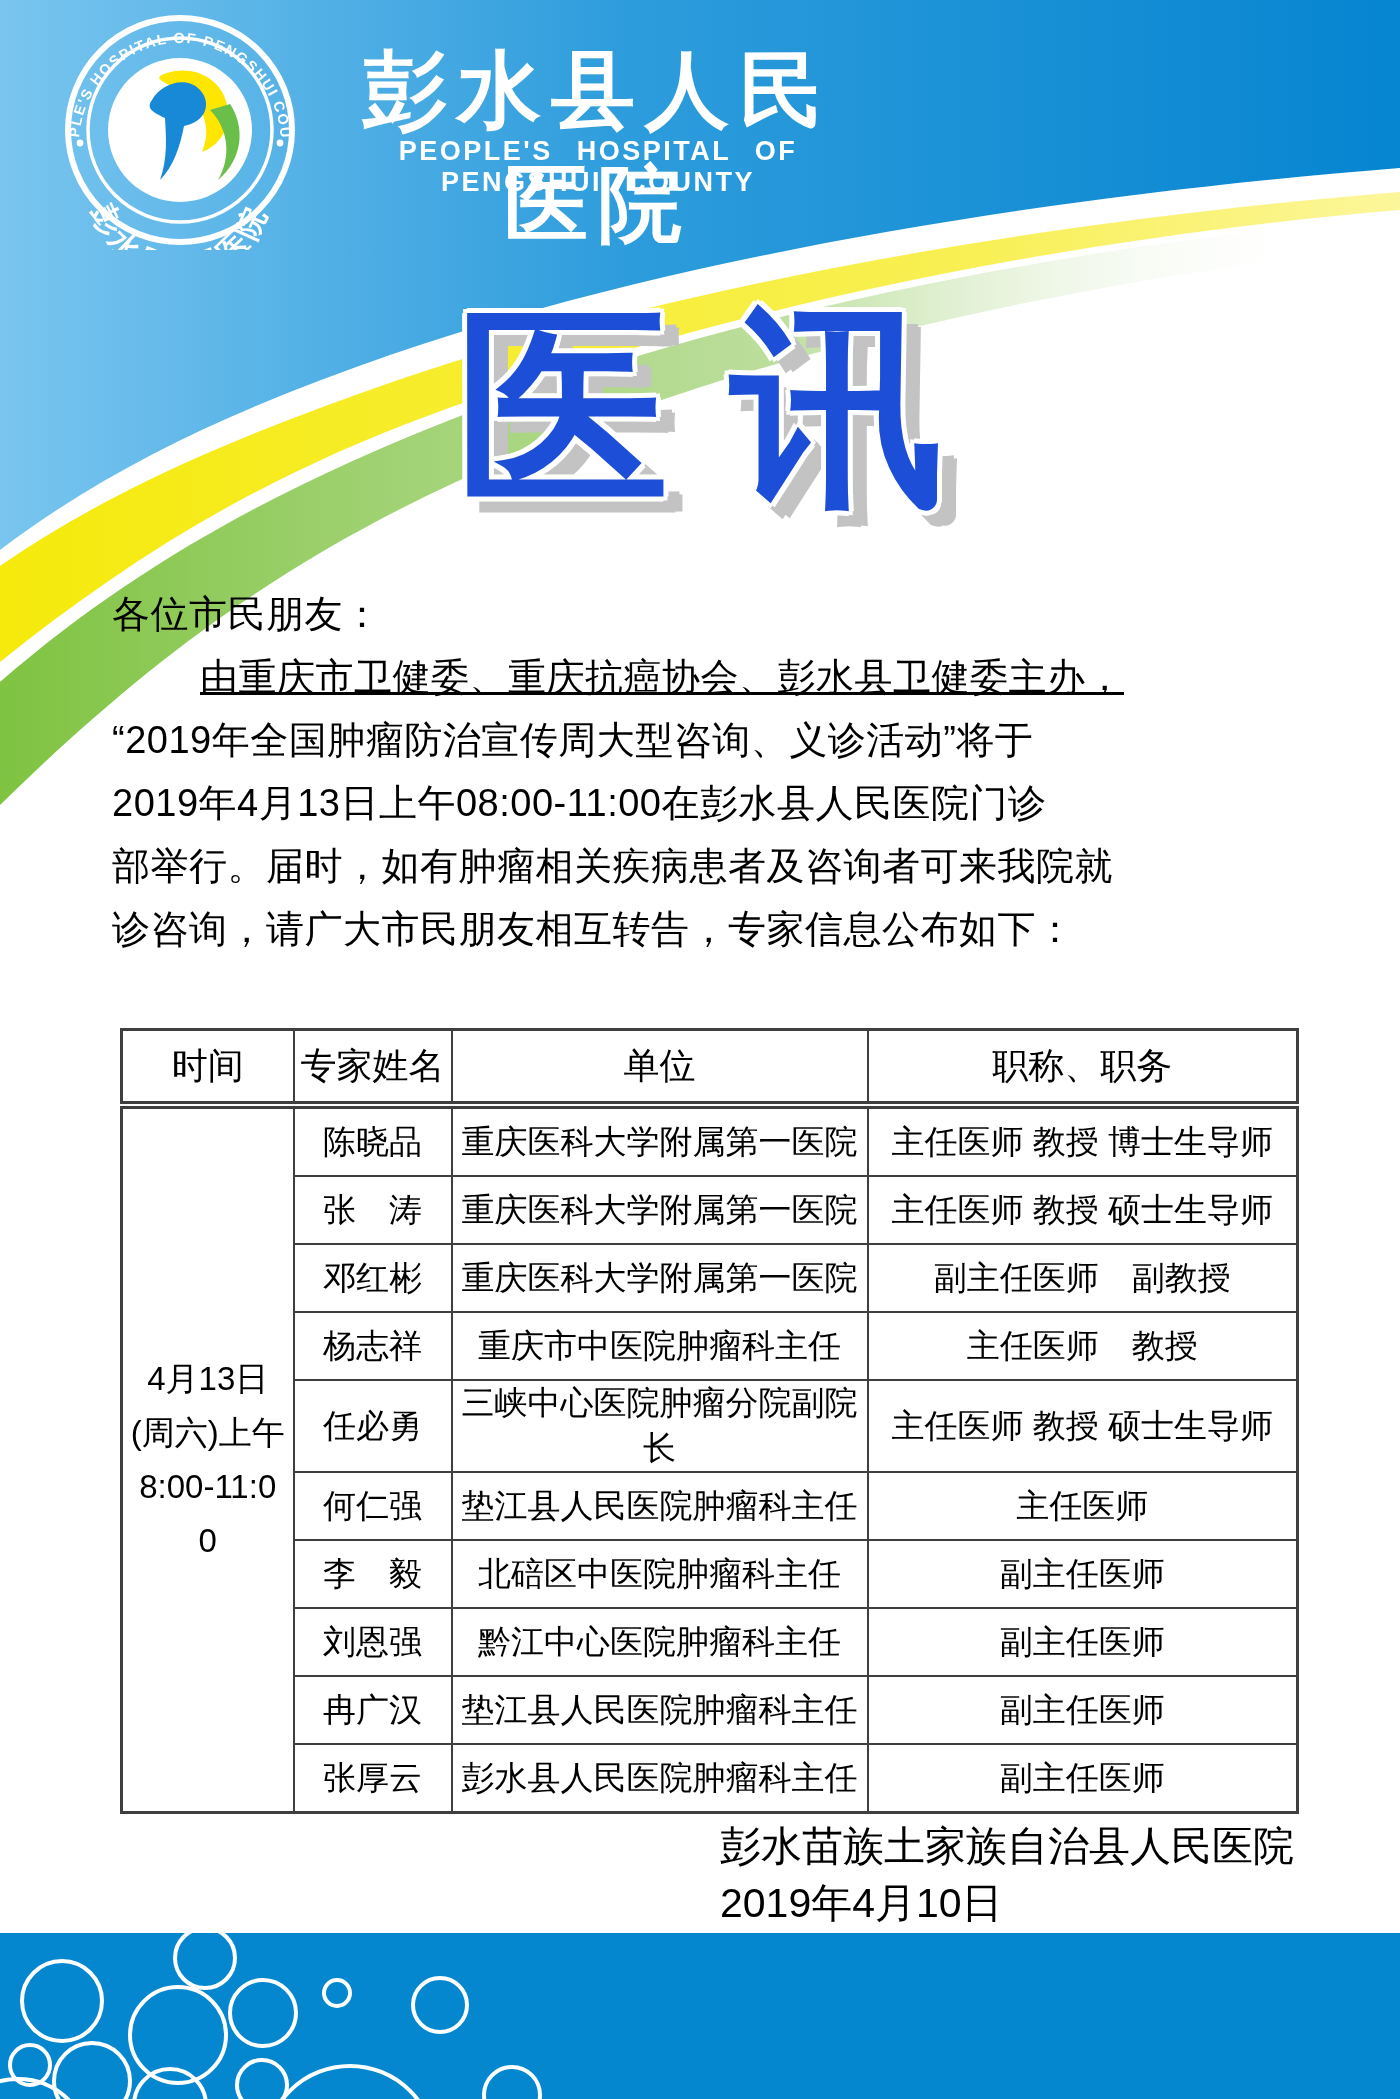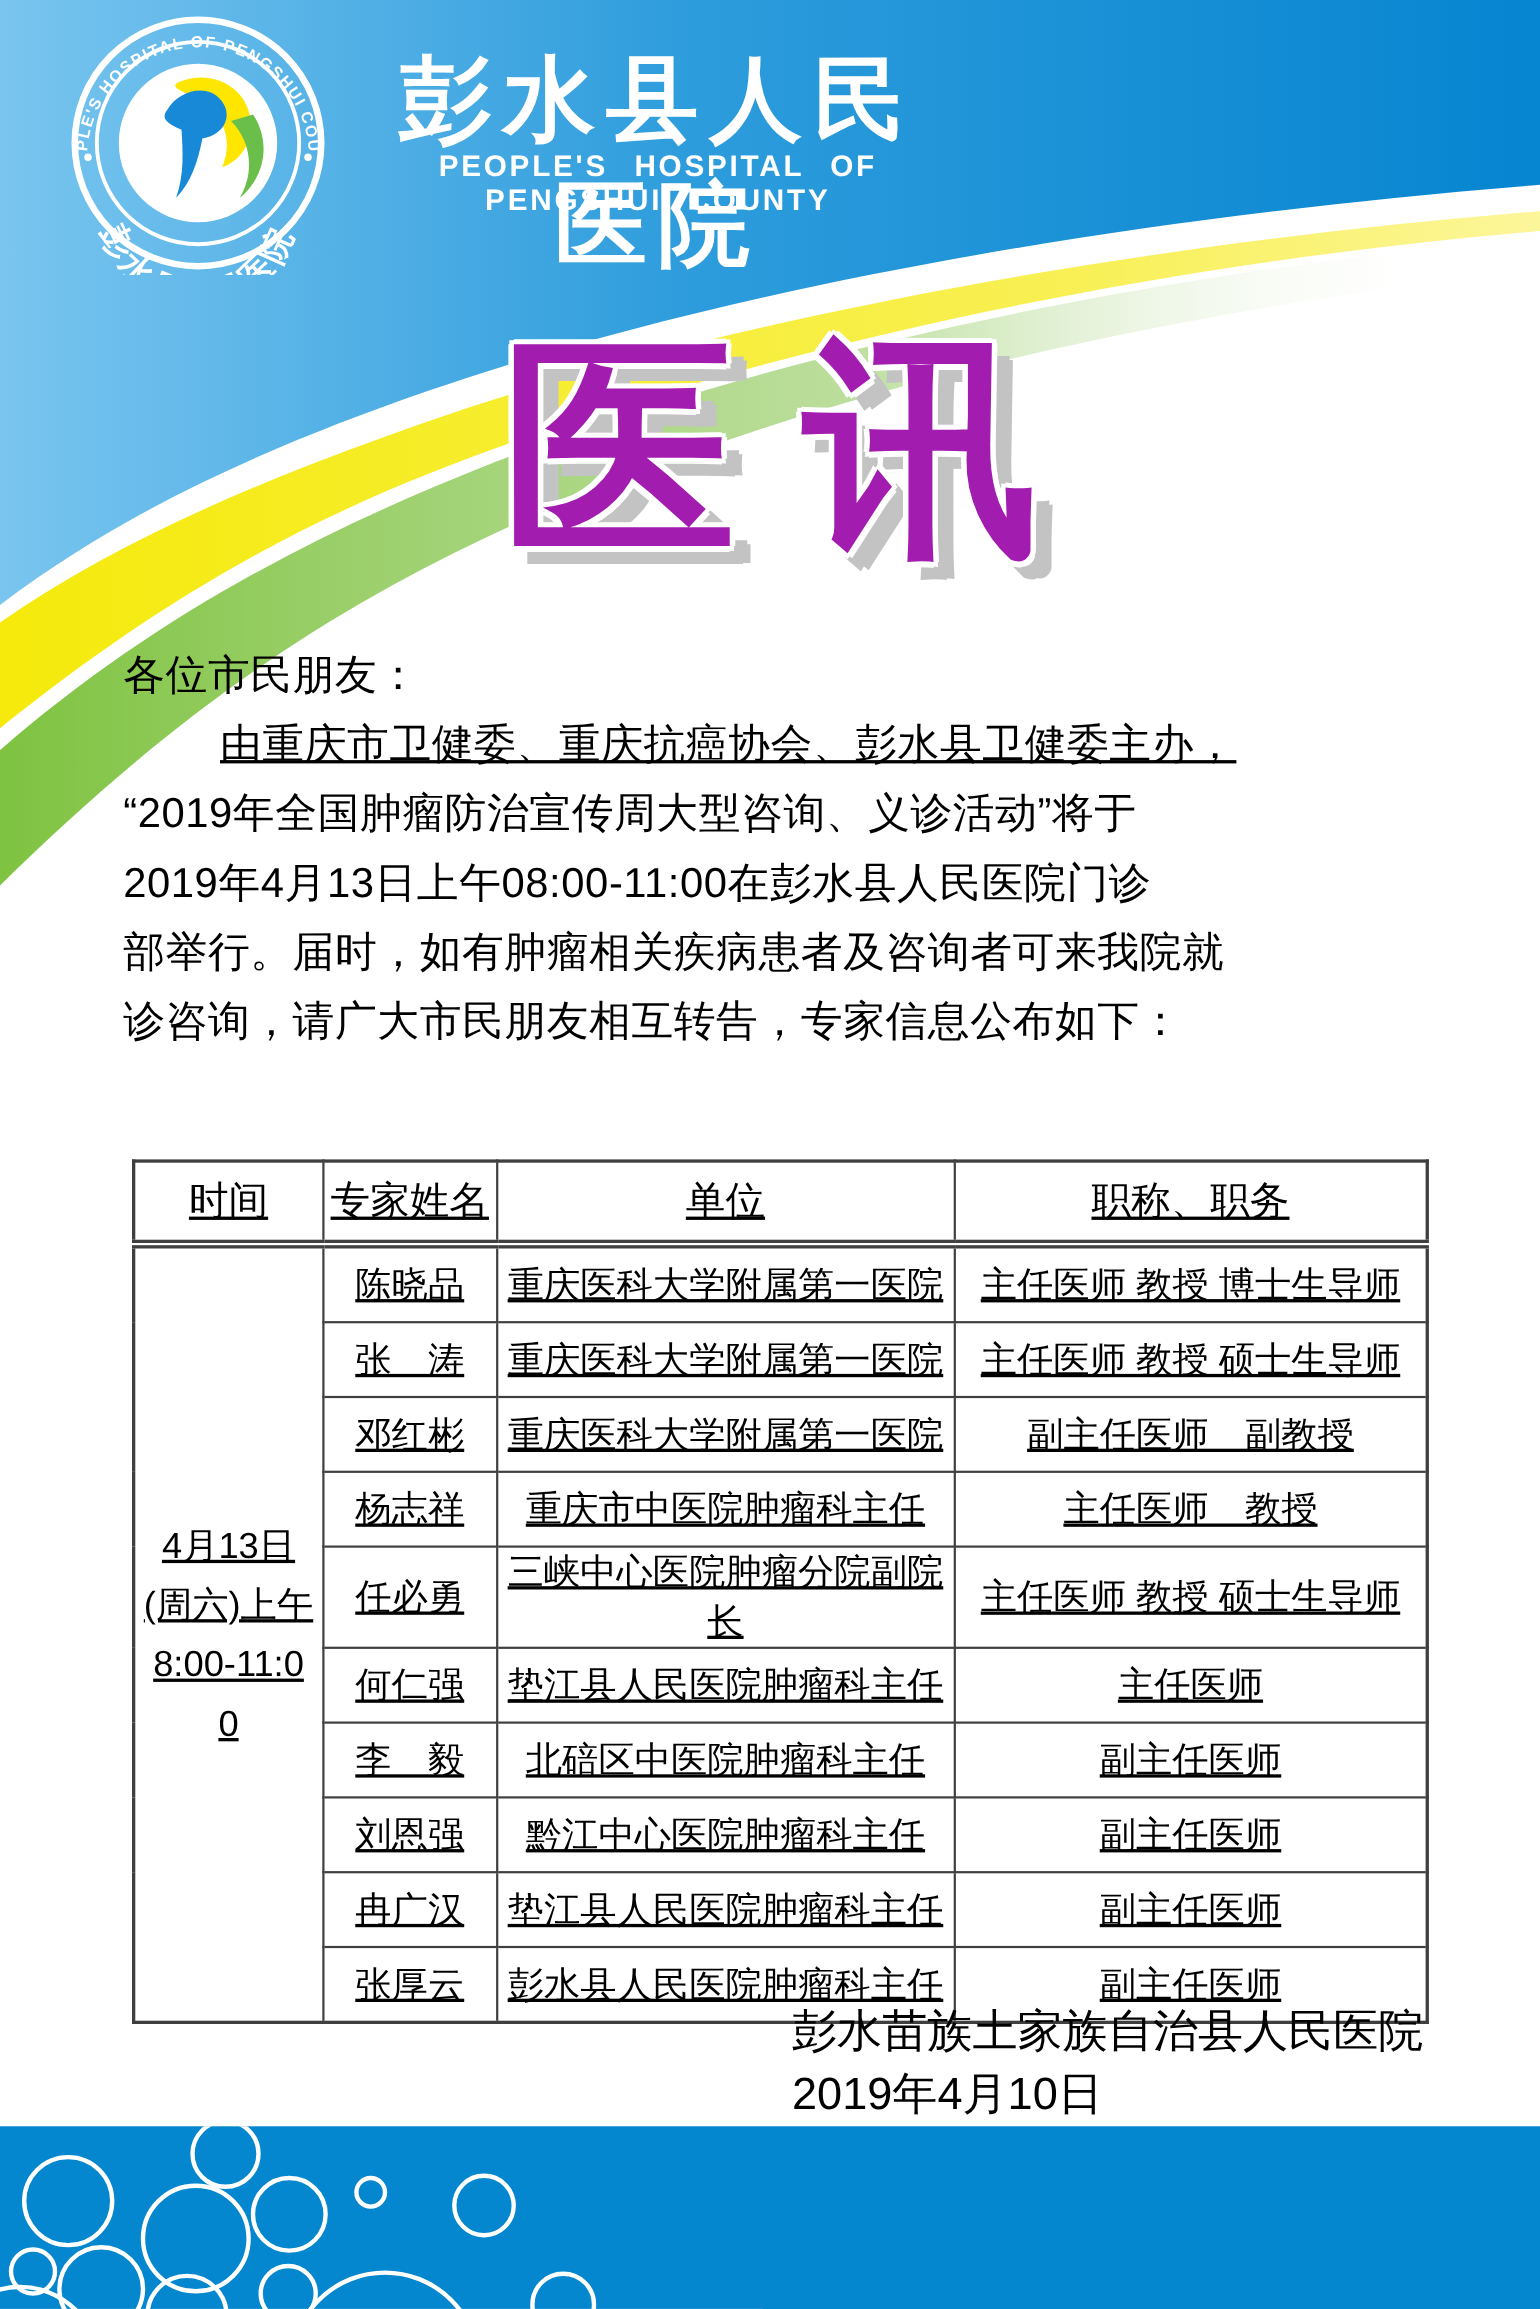--- a/index.html
+++ b/index.html
@@ -18,43 +18,42 @@
     font-family:"Liberation Serif",serif;
   }
   .en-title{
     left:322px;top:136px;width:552px;text-align:center;
     color:#ffffff;font-size:27px;font-weight:bold;letter-spacing:2.5px;word-spacing:14px;
   }
 
   
   .banner-title{
     left:0;top:292px;width:1400px;text-align:center;
-    font-size:212px;line-height:1.1;font-weight:900;color:#a21caf;
+    font-size:212px;line-height:1.1;font-weight:900;color:#1d4ed8;
     letter-spacing:62px;padding-left:62px;box-sizing:border-box;
     text-shadow:
       5px 0 #fff,-5px 0 #fff,0 5px #fff,0 -5px #fff,
       4px 4px #fff,-4px 4px #fff,4px -4px #fff,-4px -4px #fff,
       16px 12px #c3c3c3,12px 16px #c3c3c3,19px 15px #c3c3c3;
   }
 
   
   .notice{
     left:112px;top:583px;width:1184px;
     color:#000;font-size:38px;line-height:63px;letter-spacing:0.5px;
     font-weight:500;
   }
   .notice .line{white-space:nowrap;}
   .notice .indent{padding-left:88px;text-decoration:underline;}
 
   
   table.experts{
-    position:absolute;left:120px;top:1054px;width:1176px;
+    position:absolute;left:120px;top:1028px;width:1176px;
     border-collapse:collapse;table-layout:fixed;
     border:3px solid #3f3f3f;
-    text-decoration:underline;
   }
   table.experts th,table.experts td{
     border:2.5px solid #3f3f3f;text-align:center;vertical-align:middle;
     padding:0;color:#000;font-weight:500;
   }
   table.experts th{height:70px;font-size:36px;border-bottom:8px double #3f3f3f;}
   table.experts td{height:66px;font-size:33px;}
   td.time-cell{font-size:36px;line-height:54px;}
   td.title-cell{font-size:32px;}
 

